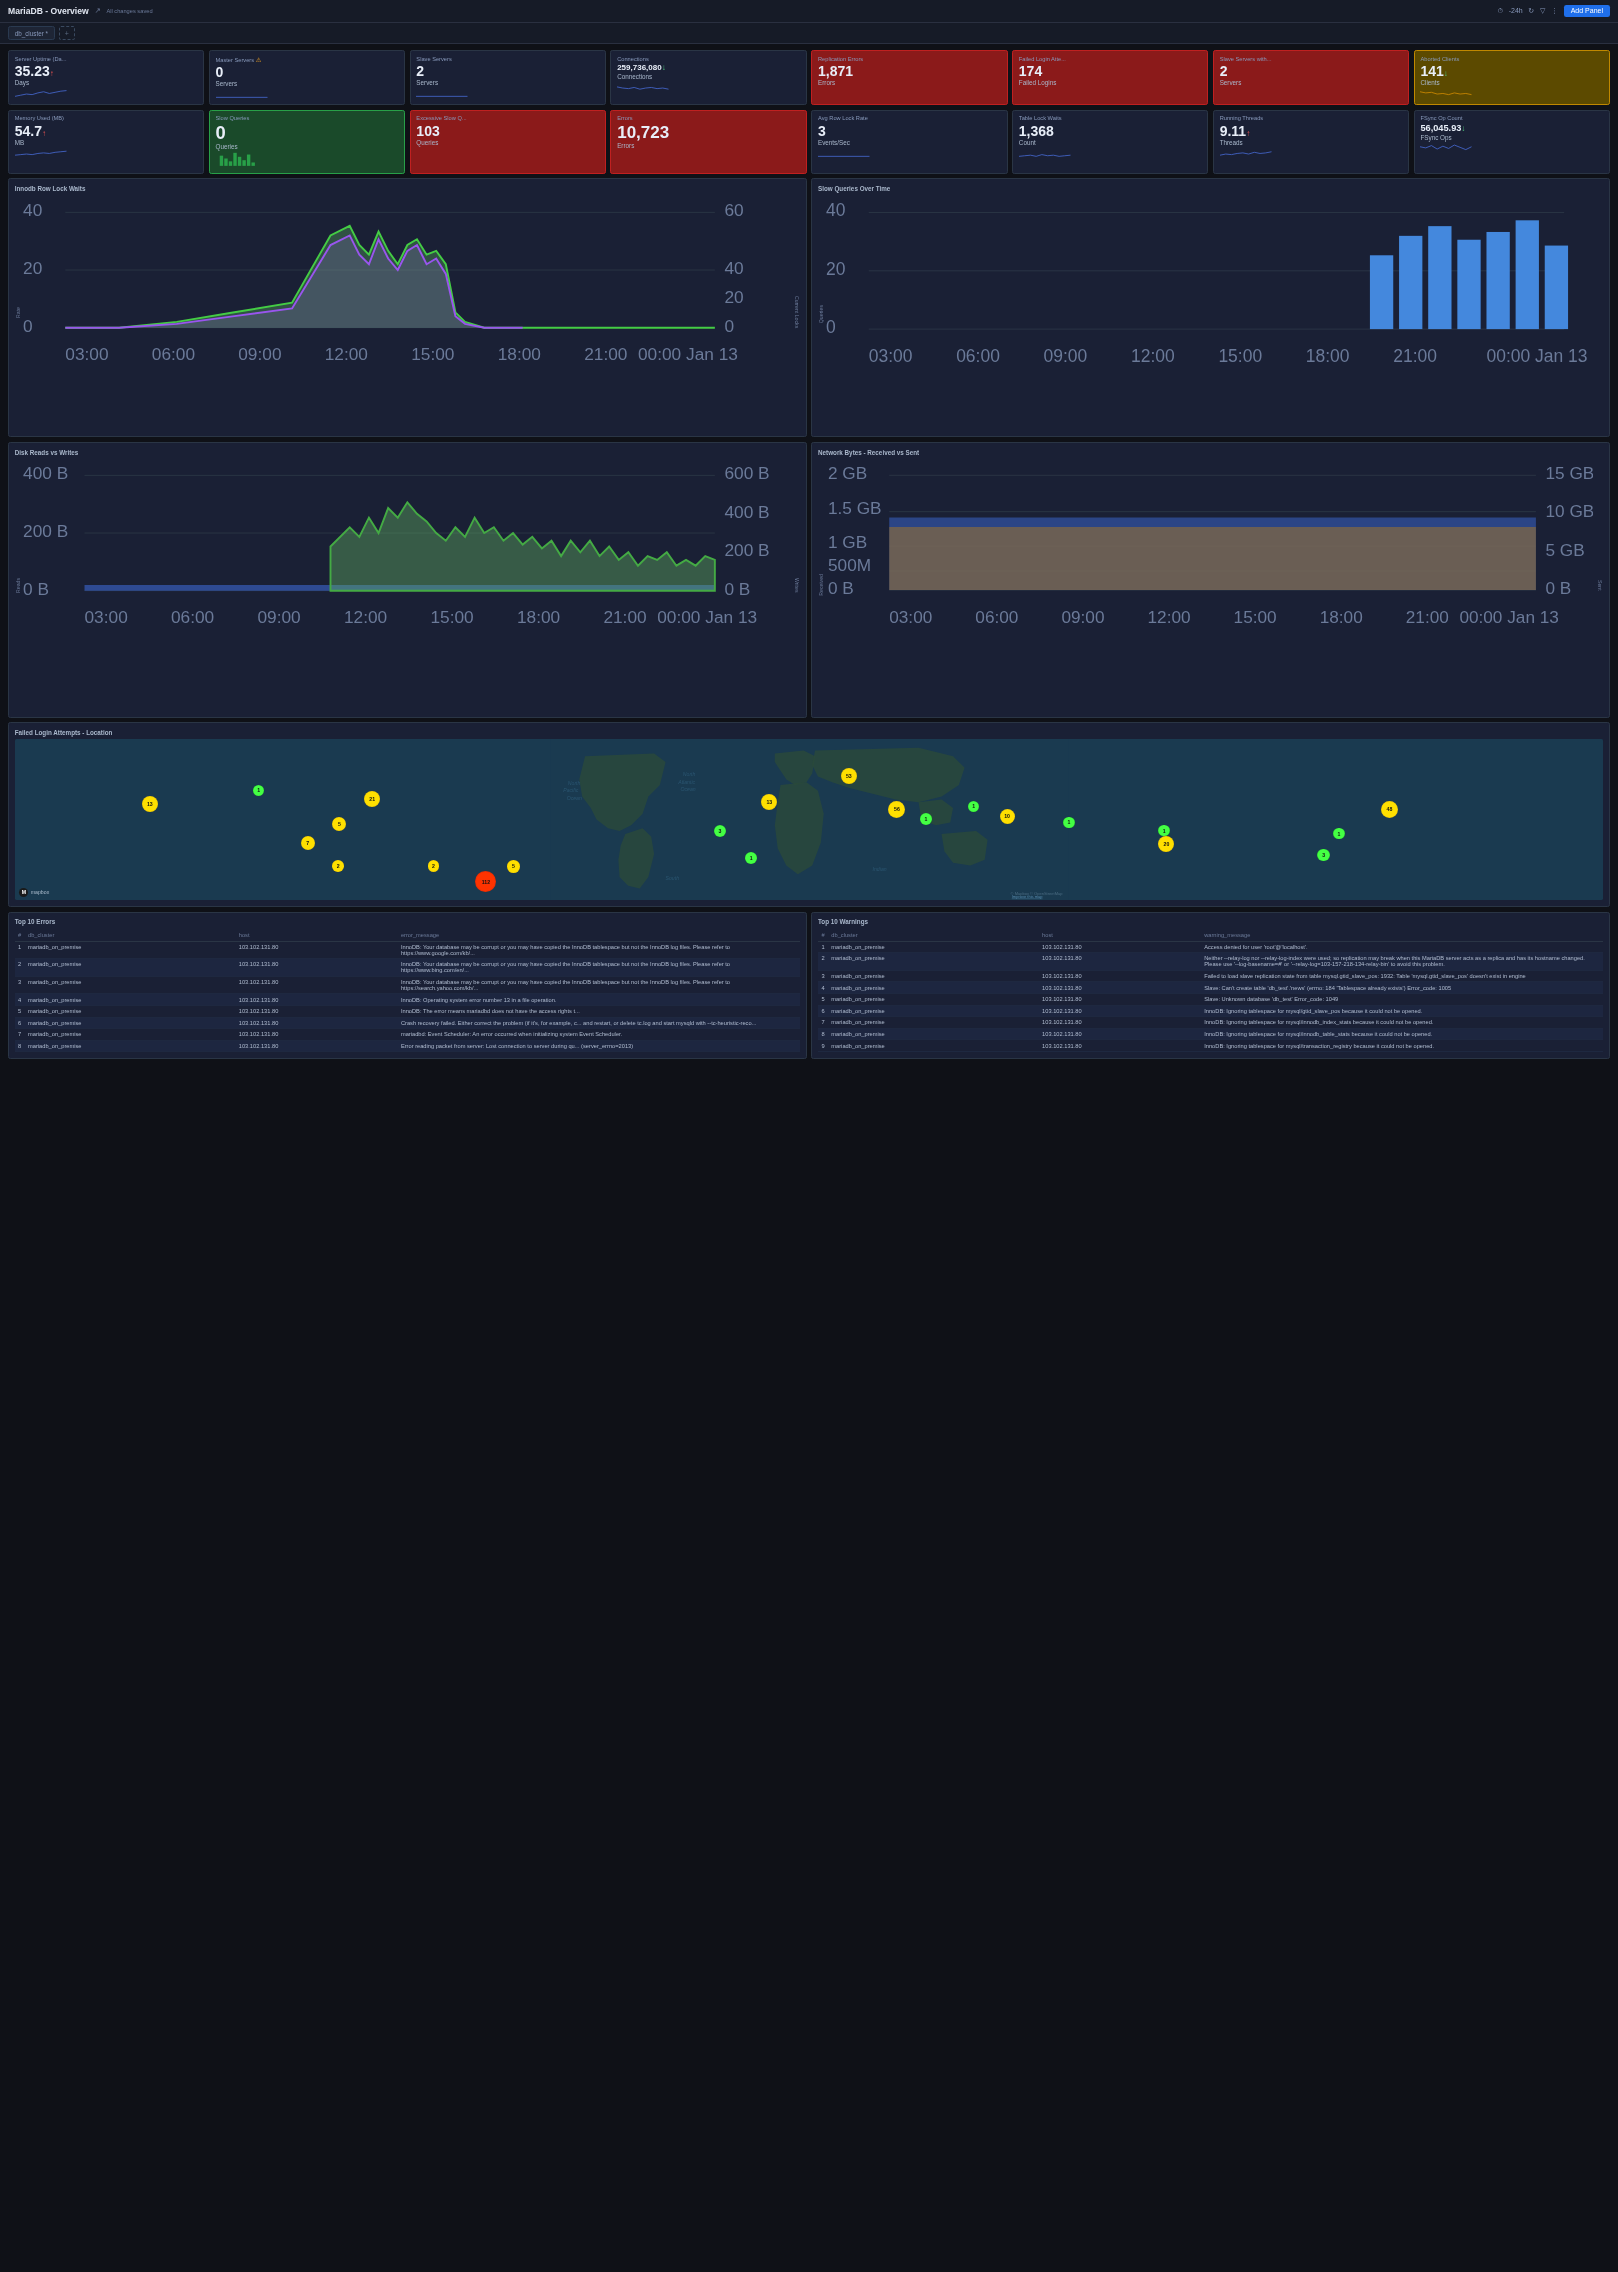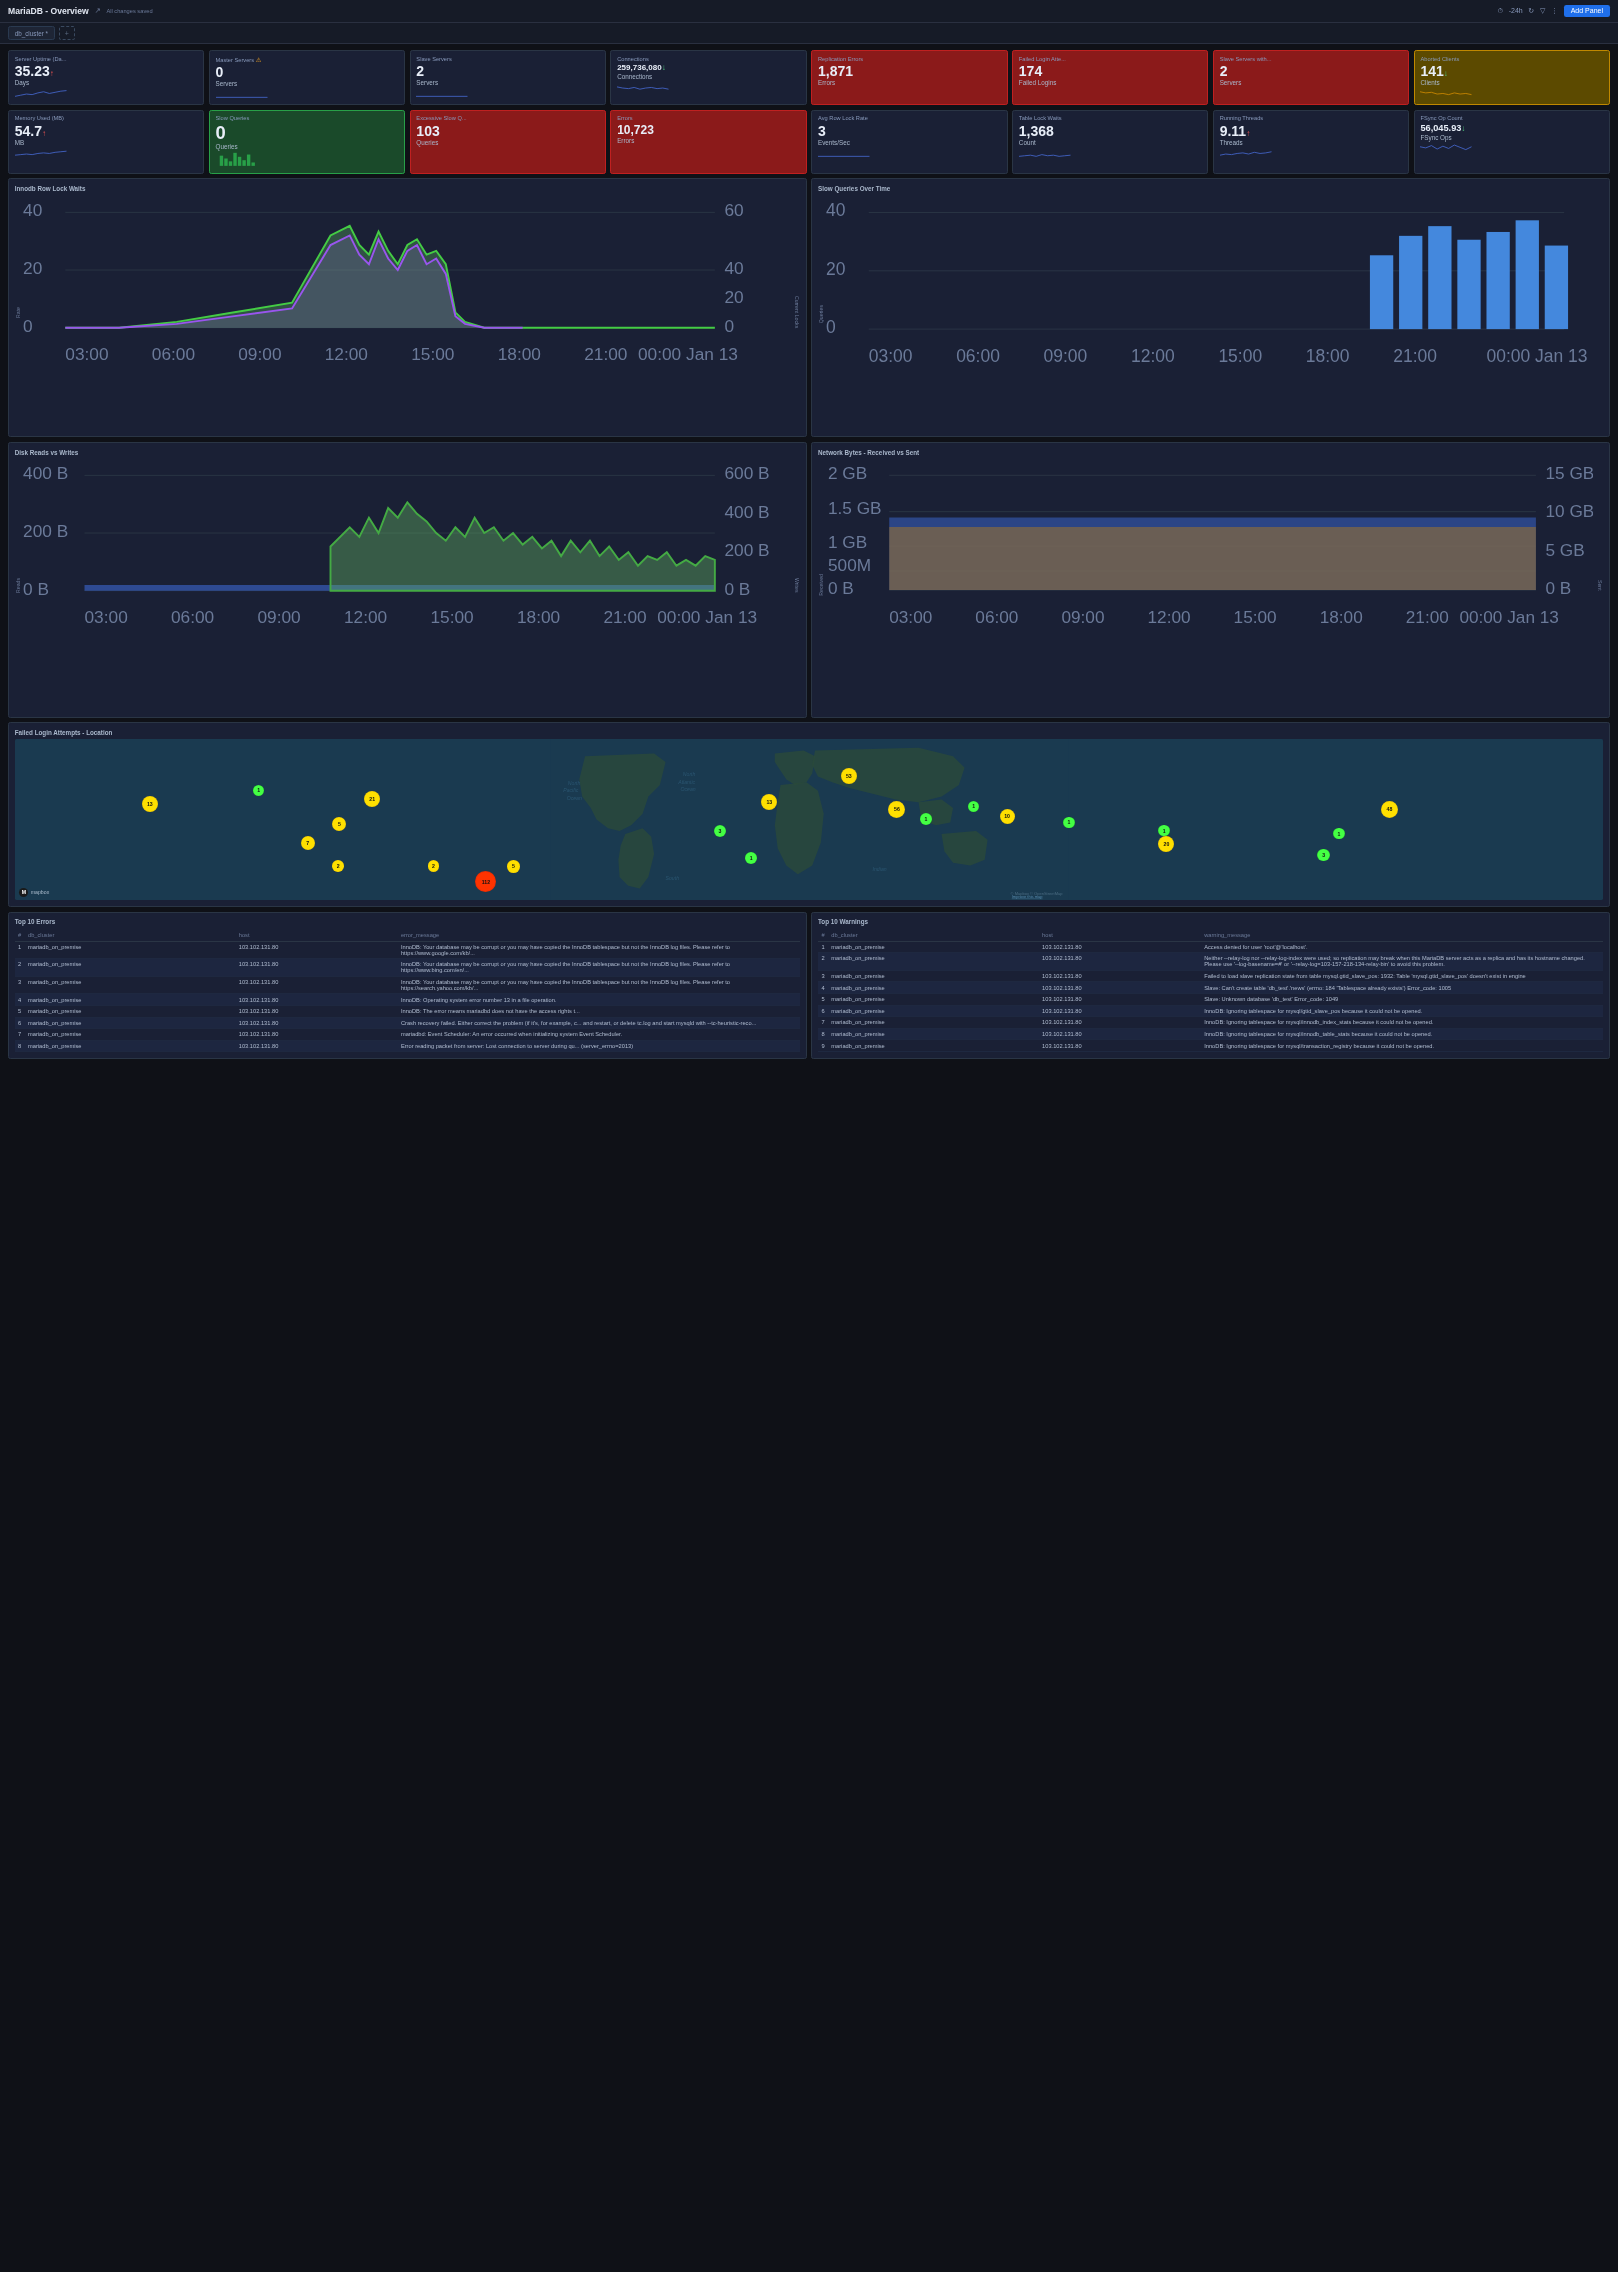--- a/index.html
+++ b/index.html
@@ -193,21 +193,21 @@
     </div>
 
     <div class="stat-card red">
       <div class="stat-title">Excessive Slow Q...</div>
       <div class="stat-value">103</div>
       <div class="stat-unit">Queries</div>
     </div>
 
     <div class="stat-card red">
       <div class="stat-title">Errors</div>
-      <div class="stat-value" style="font-size:12px;">10,723</div>
+      <div class="stat-value" style="font-size:17px;">10,723</div>
       <div class="stat-unit">Errors</div>
     </div>
 
     <div class="stat-card">
       <div class="stat-title">Avg Row Lock Rate</div>
       <div class="stat-value">3</div>
       <div class="stat-unit">Events/Sec</div>
       <svg class="sparkline" viewBox="0 0 319.5 20" width="184" height="11.5">
           <polyline points="0,18 90,18" fill="none" stroke="#4466cc" stroke-width="1.5"></polyline>
         </svg>

